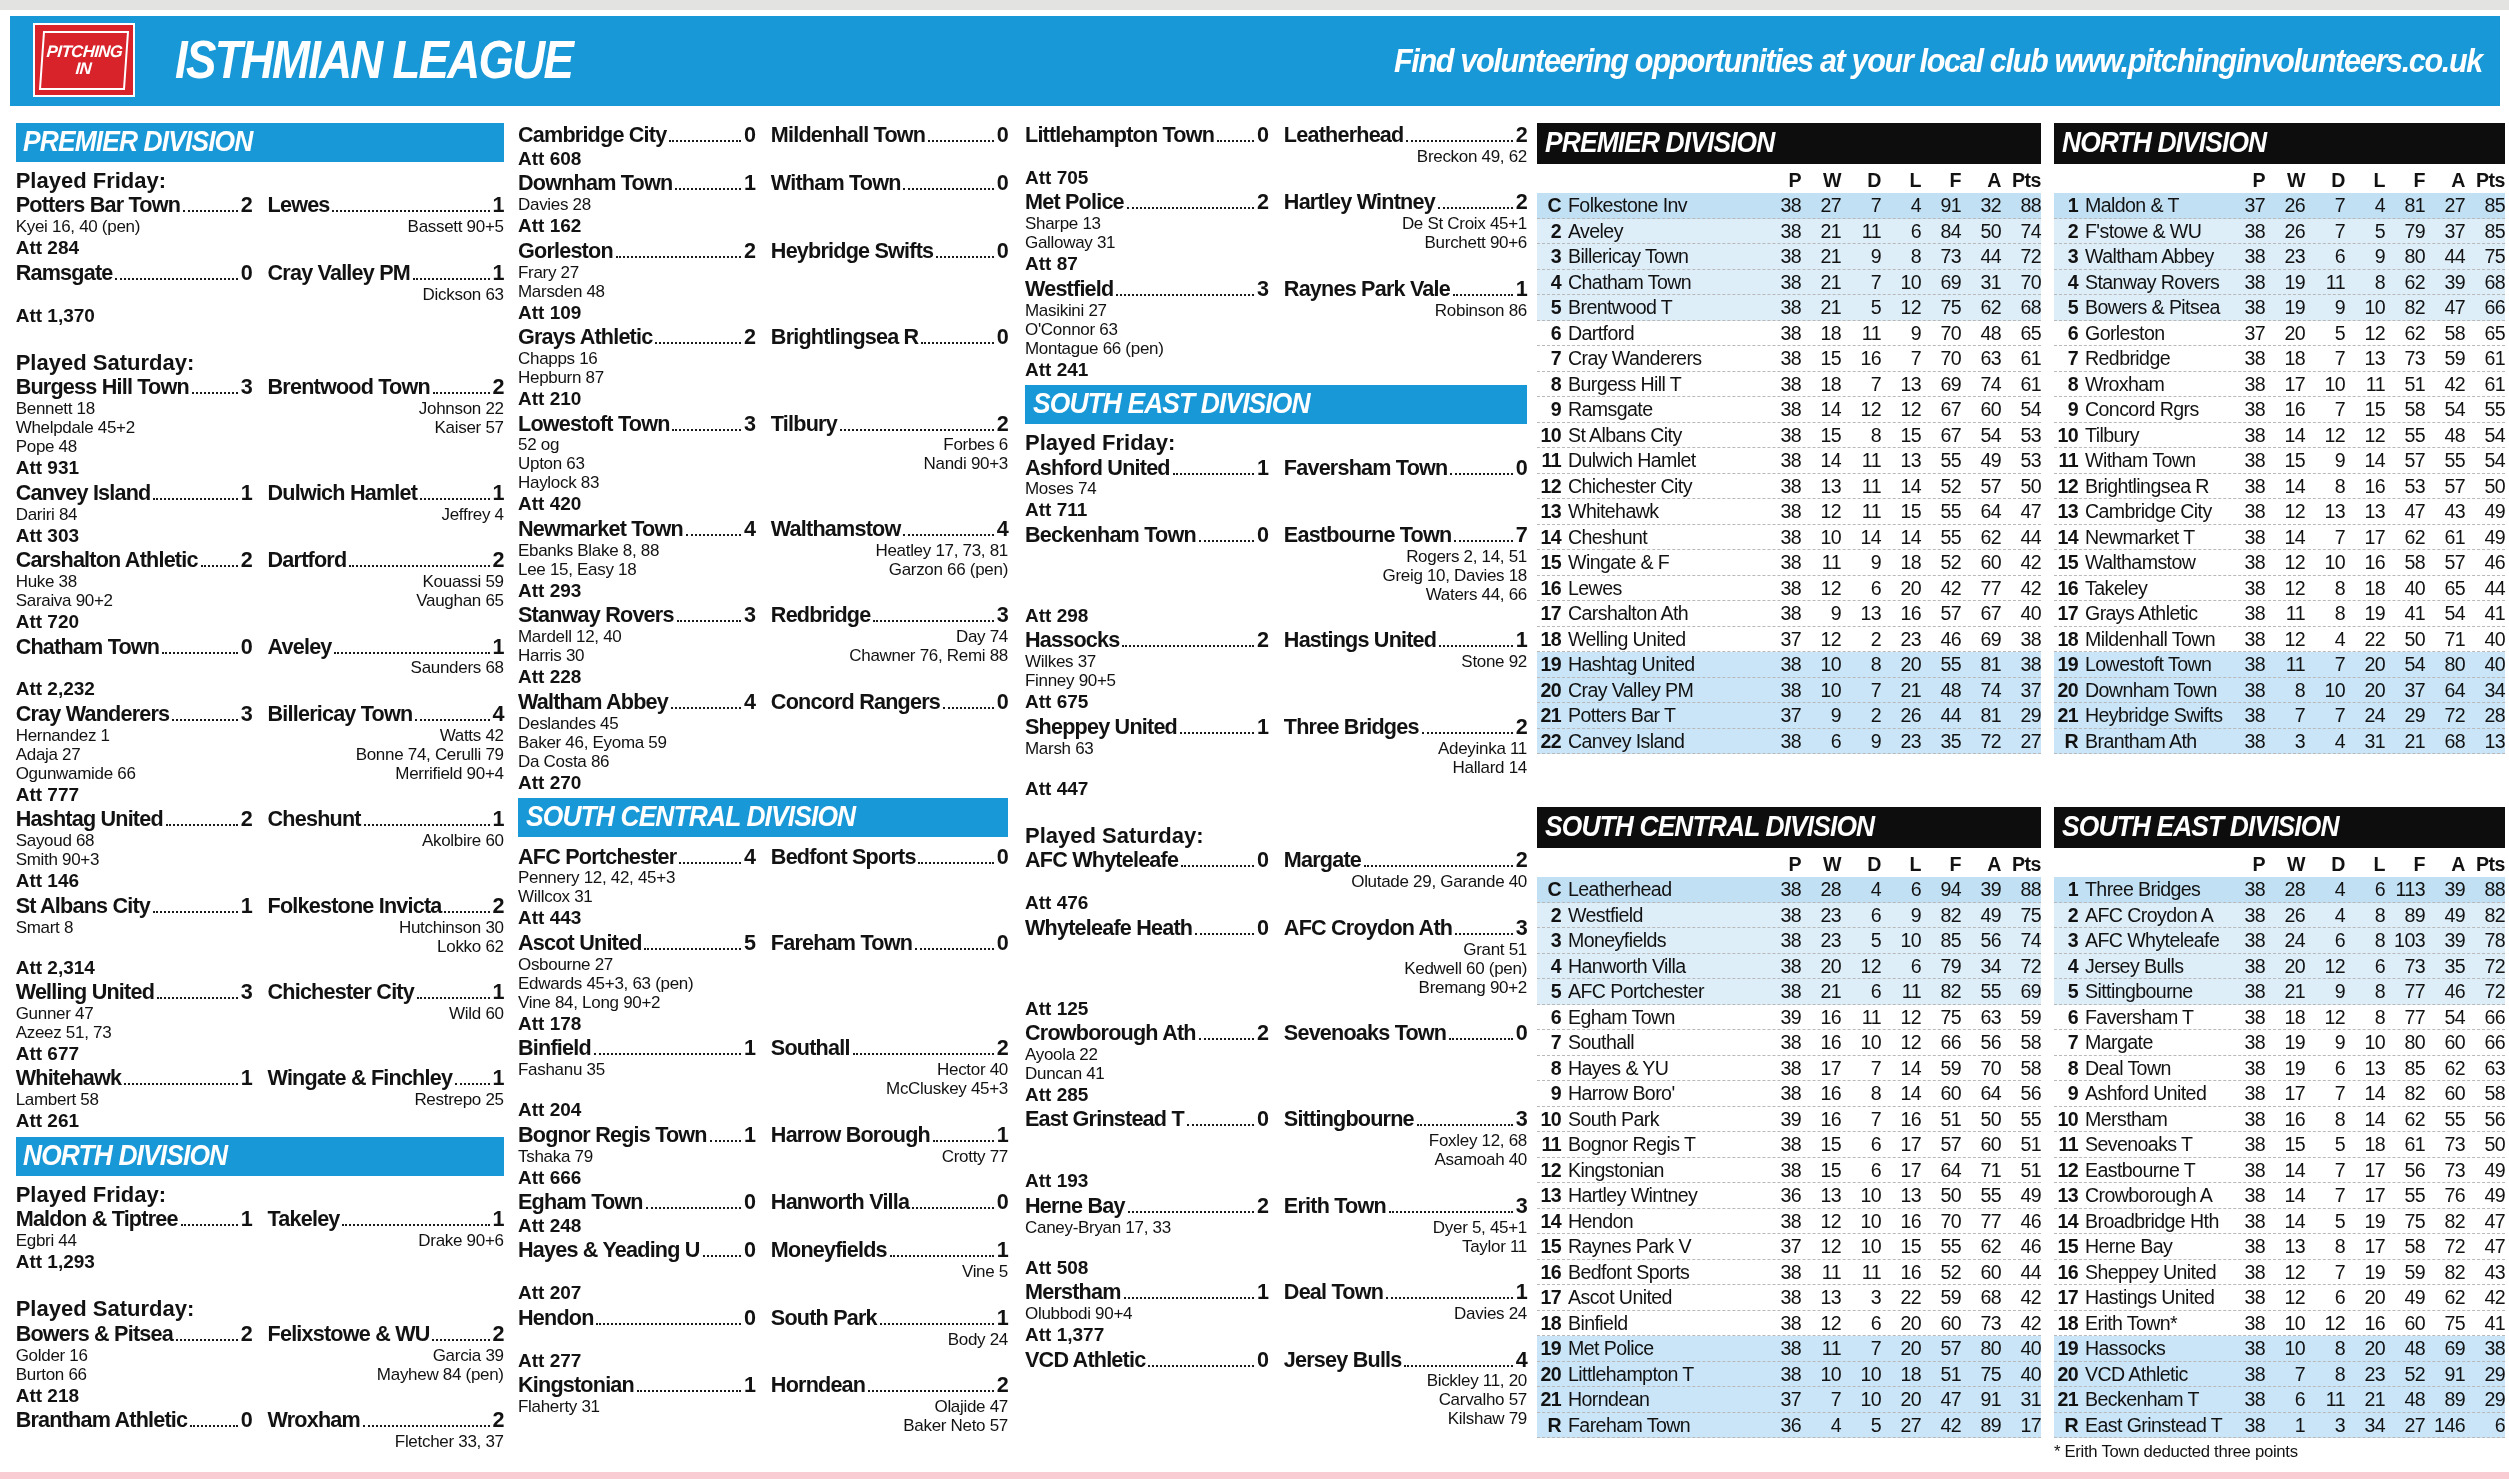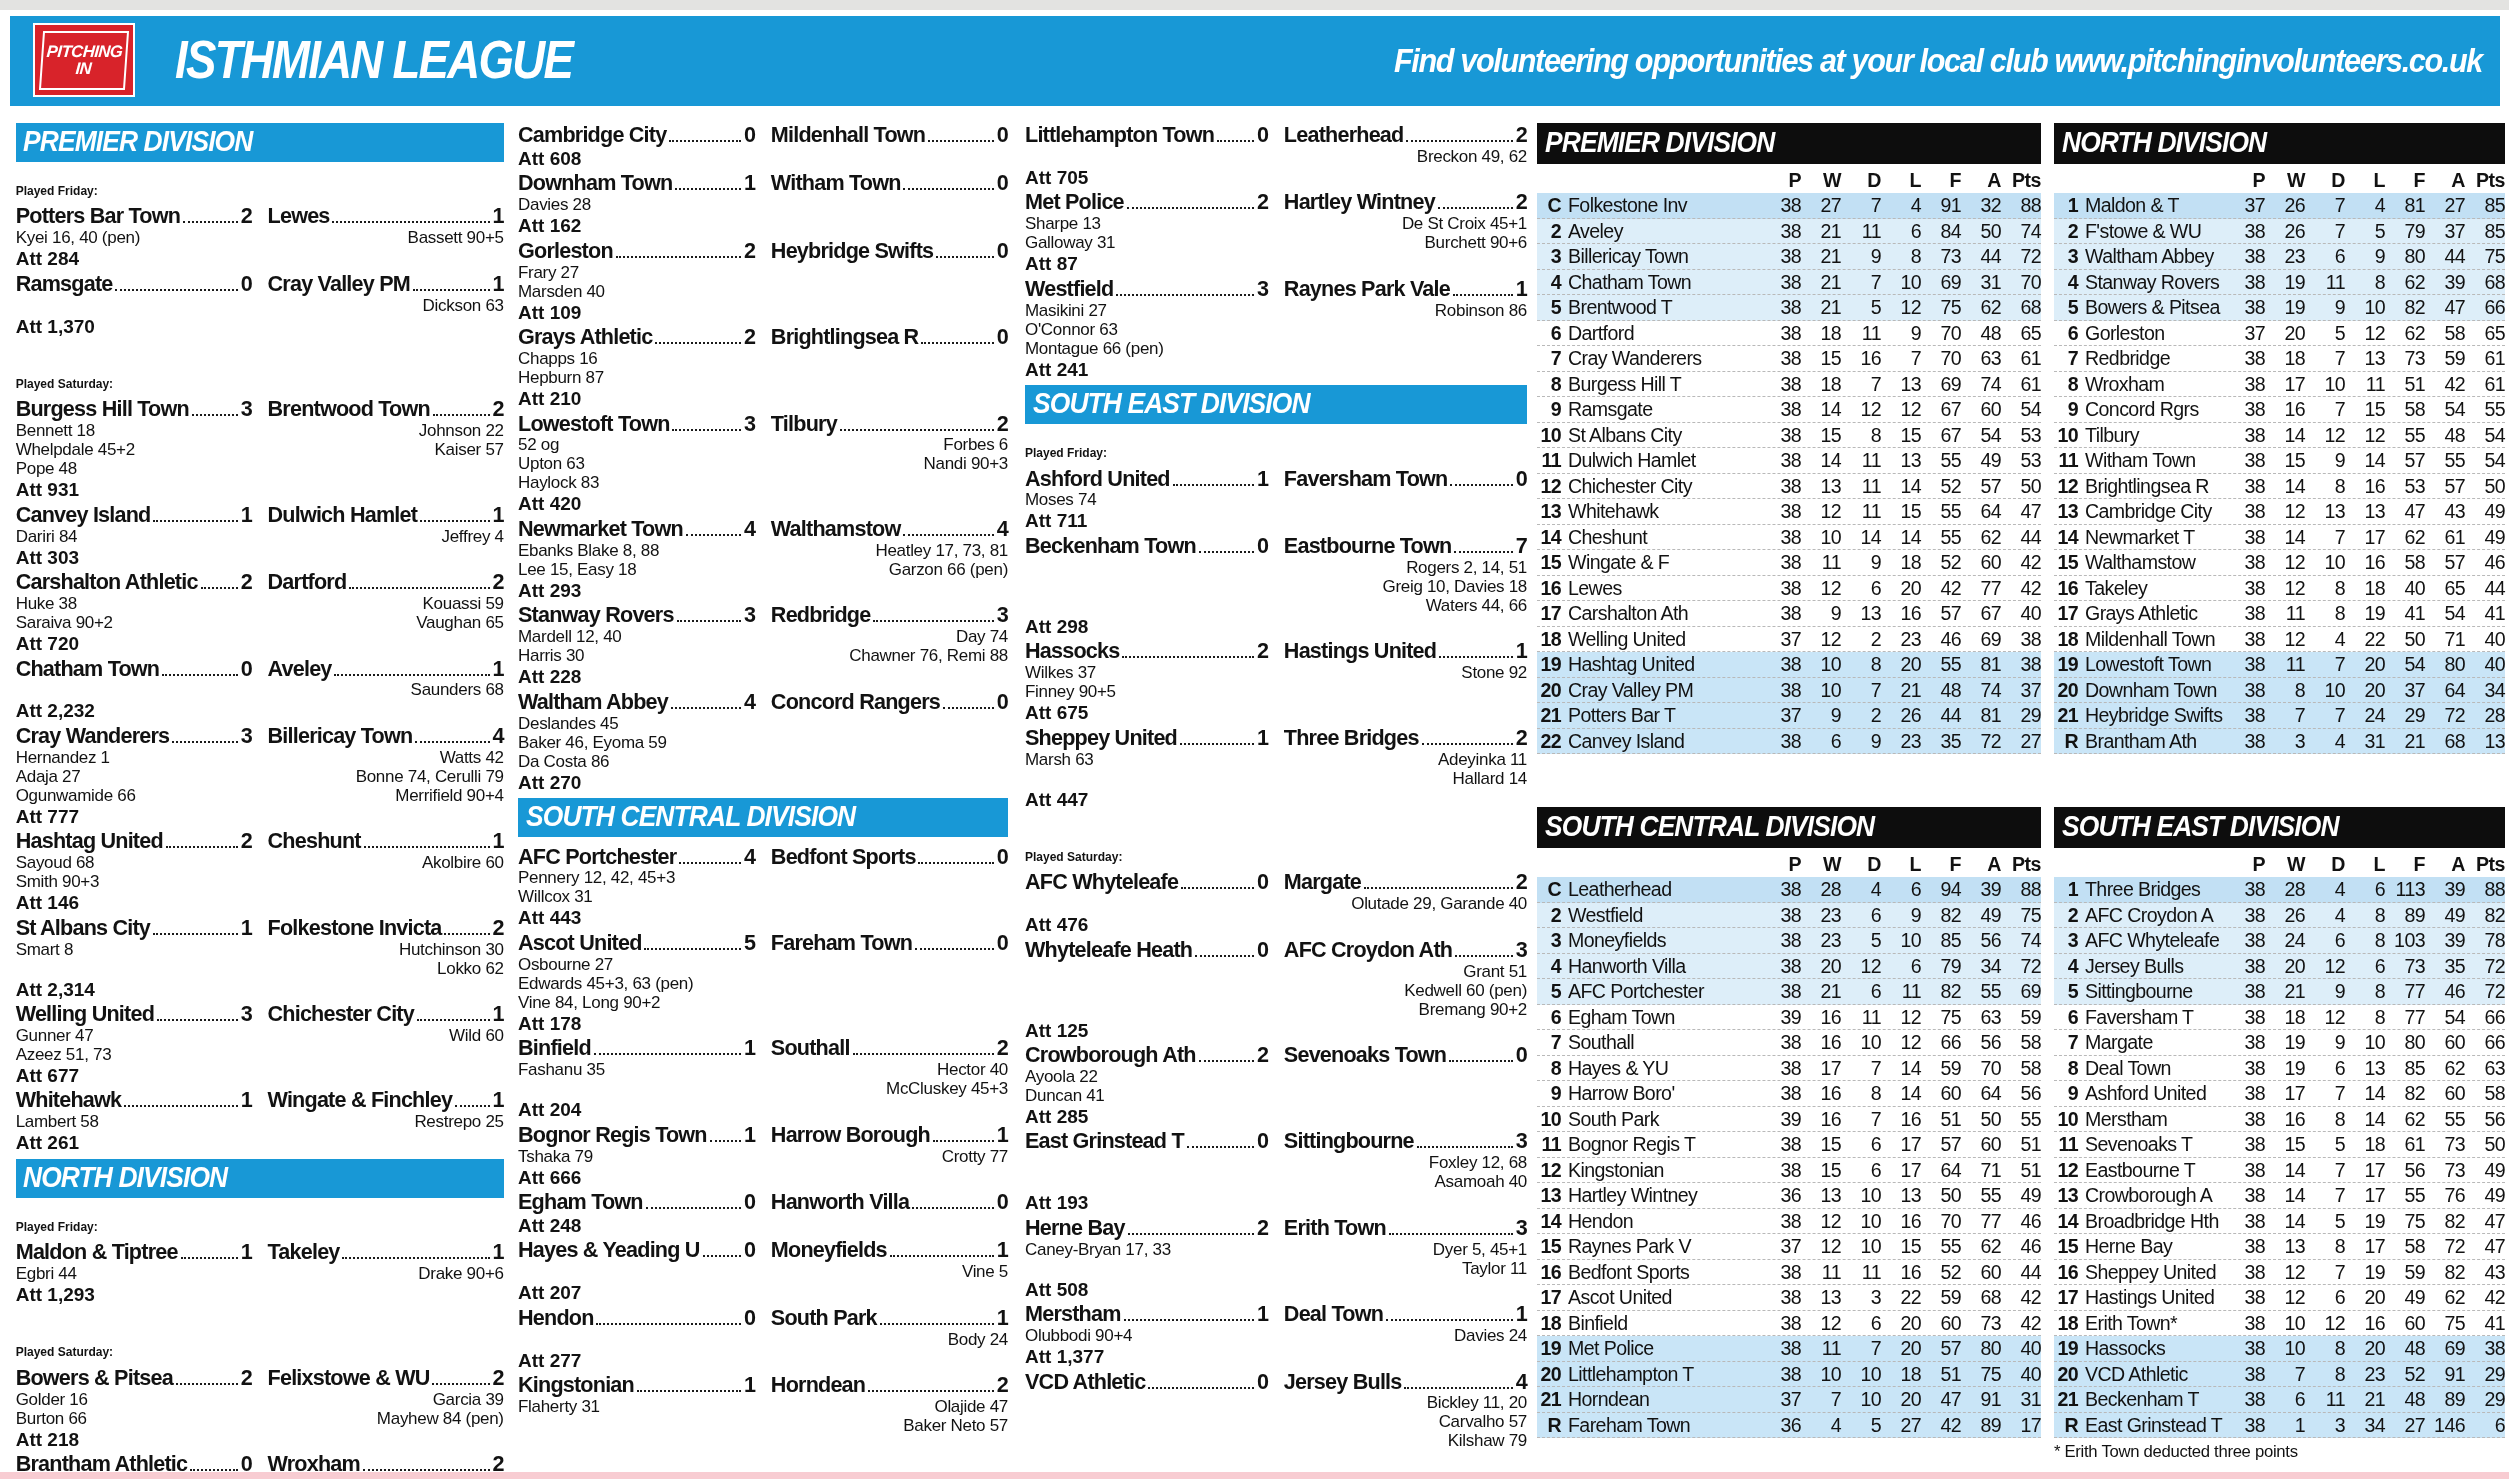--- a/index.html
+++ b/index.html
@@ -28,21 +28,21 @@
   #rc0{left:15.7px;width:488px;}
   #rc1{left:518px;width:490px;}
   #rc2{left:1025px;width:502px;}
   #tc0{left:1537px;width:504px;}
   #tc1{left:2054px;width:451px;}
   .banner{background:var(--blue);color:#fff;font-weight:bold;font-style:italic;
     font-size:30px;line-height:30px;padding:2.9px 9.8px 5.9px 7.8px;margin:0 0 7.8px 0;letter-spacing:-1px;
     white-space:nowrap;}
   .banner span{display:inline-block;transform:scaleX(0.88);transform-origin:left center;}
   .nb{margin-top:5.9px;}
-  .plabel{font-weight:bold;font-size:12px;line-height:21.6px;margin:19px 0 2px;}
+  .plabel{font-weight:bold;font-size:22px;line-height:21.6px;margin:8px 0 2px;}
   .match{margin-bottom:2.9px;}
   .mline{display:flex;font-weight:bold;font-size:21.6px;line-height:23.5px;letter-spacing:-0.8px;}
   .mteam{flex:1;display:flex;align-items:baseline;}
   .mteam.home{margin-right:15.7px;}
   .tname{white-space:nowrap;}
   .dots{flex:1;border-bottom:2.9px dotted #1a1a1a;margin:0 2.9px 4.9px 2.9px;min-width:7.8px;}
   .srow{display:flex;font-size:17px;line-height:19px;letter-spacing:-0.3px;}
   .shome{flex:1;text-align:left;padding-right:9.8px;}
   .saway{flex:1;text-align:right;}
   .att{font-weight:bold;font-size:19px;line-height:19.6px;margin:2px 0 2px;}
@@ -440,21 +440,21 @@
           <span class="tname">Heybridge Swifts</span>
           <span class="dots"></span>
           <span class="score">0</span>
         </span>
       </div>
       <div class="srow">
         <div class="shome">Frary 27</div>
         <div class="saway"></div>
       </div>
       <div class="srow">
-        <div class="shome">Marsden 40</div>
+        <div class="shome">Marsden 48</div>
         <div class="saway"></div>
       </div>
       <div class="att">Att 109</div>
     </div>
     <div class="match">
       <div class="mline">
         <span class="mteam home">
           <span class="tname">Grays Athletic</span>
           <span class="dots"></span>
           <span class="score">2</span>

